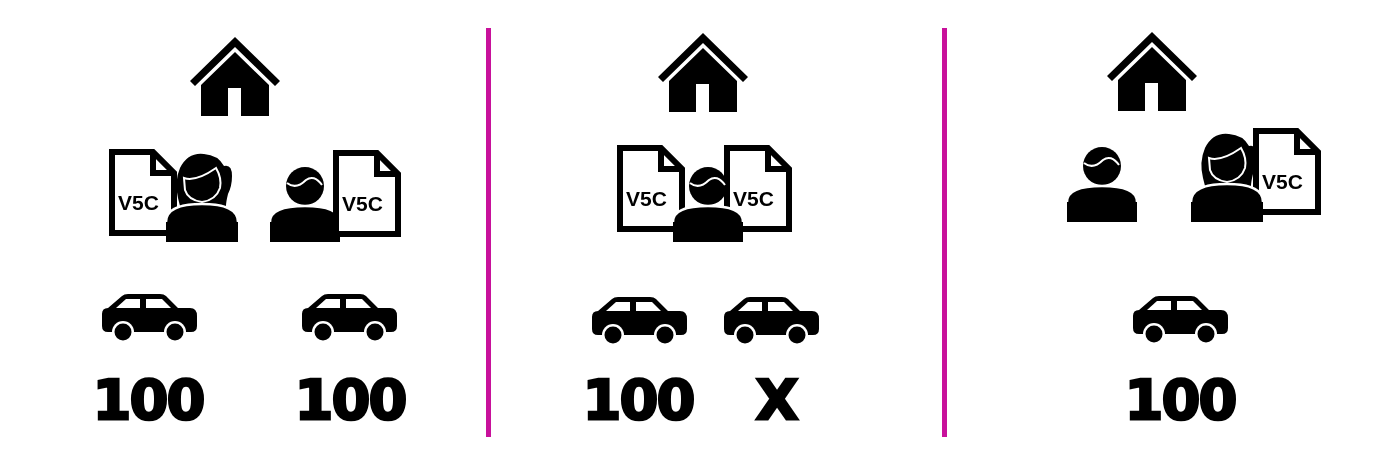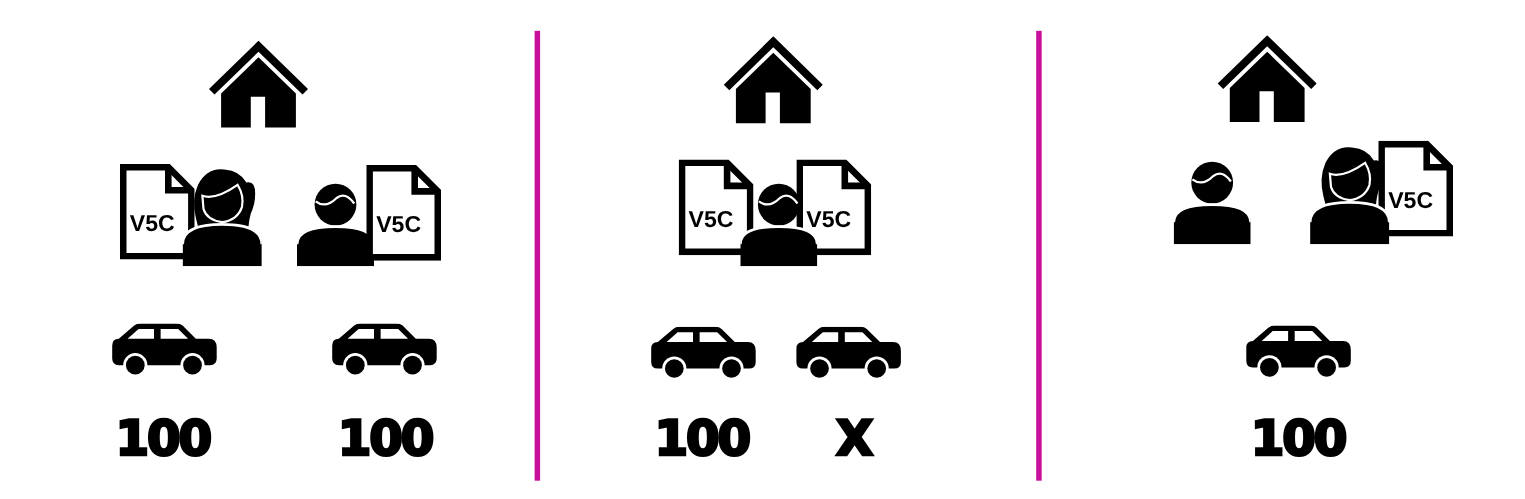--- a/index.html
+++ b/index.html
@@ -6,21 +6,21 @@
   body { width: 1386px; height: 454px; position: relative; overflow: hidden;
          font-family: "DejaVu Sans", sans-serif; }
   .panel { position: absolute; top: 0; height: 454px; }
   .divider { position: absolute; top: 28px; width: 5px; height: 409px; }
   .abs { position: absolute; }
   svg { display: block; overflow: visible; }
   .doc-label { font-family: "Liberation Sans", sans-serif; font-weight: bold;
                font-size: 21px; fill: #000; }
   .value { position: absolute; top: 370px; height: 60px; line-height: 60px;
            font-family: "DejaVu Sans", sans-serif; font-weight: bold;
-           font-size: 44px; color: #000; text-align: center;
+           font-size: 56px; color: #000; text-align: center;
            letter-spacing: -2px; -webkit-text-stroke: 2.5px #000; }
 </style>
 </head>
 <body>
 
 <svg width="0" height="0" style="position:absolute">
   <defs>
     <symbol id="sym-house" viewBox="0 0 90 80">
       <polygon points="45,0 90,44 85,49 45,10 5,49 0,44" fill="#000"></polygon>
       <polygon points="45,15 79,48 79,79 51,79 51,51 38,51 38,79 11,79 11,48" fill="#000"></polygon>

